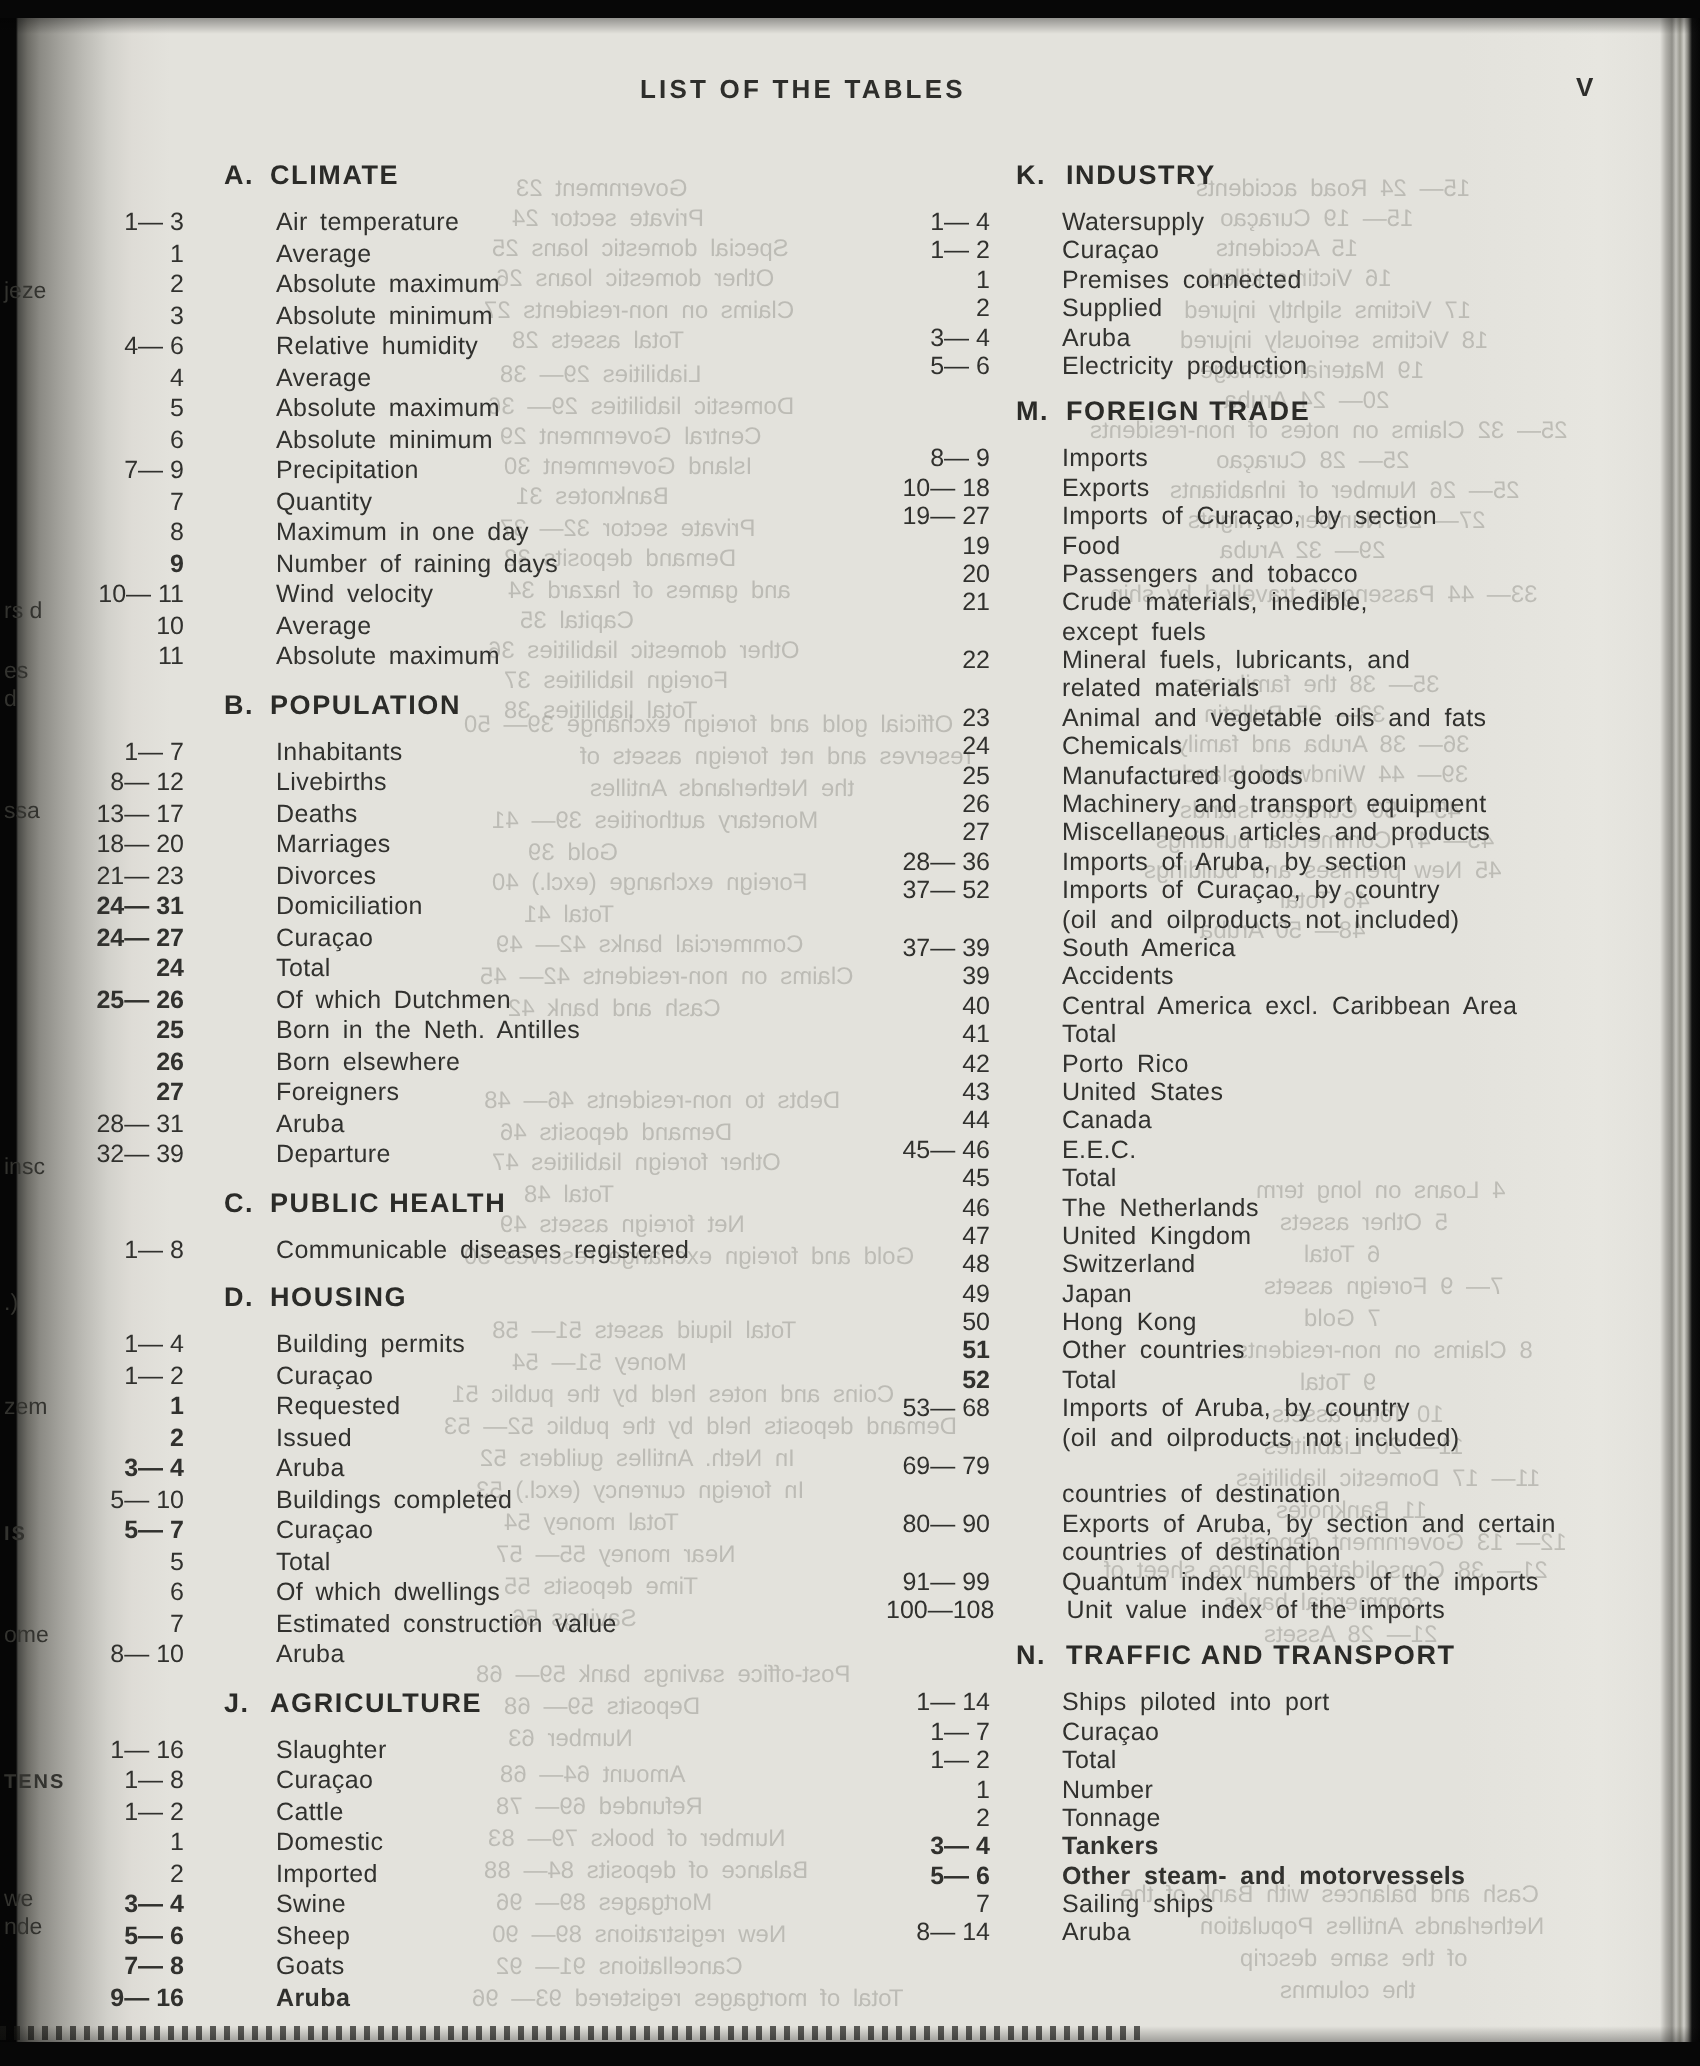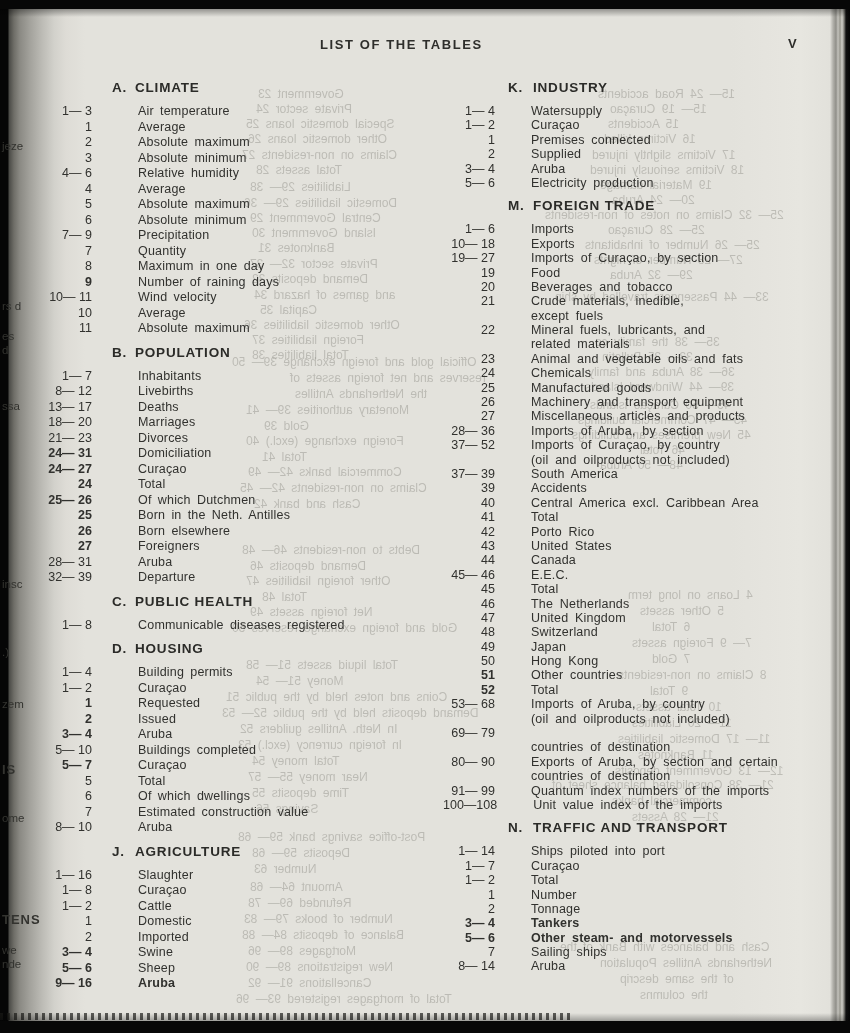--- a/index.html
+++ b/index.html
@@ -45,21 +45,21 @@
   .col-left .num{flex:0 0 62px;}
   .col-right .num{flex:0 0 52px;}
   .col-left .lbl{margin-left:46px;word-spacing:2.5px;letter-spacing:.2px;}
   .col-right .lbl{margin-left:36px;word-spacing:3px;letter-spacing:.2px;}
   .row.b{font-weight:700;}
   .num.nb{font-weight:700;}
 
   .ghost{position:absolute;transform:scaleX(-1);color:#97968f;opacity:.5;
          font-size:12px;white-space:nowrap;word-spacing:3px;}
   .edge-frag{position:absolute;left:2px;color:#33332f;font-size:11.5px;white-space:nowrap;}
-  .edge-frag.big{font-size:13px;font-weight:700;letter-spacing:1px;}
+  .edge-frag.big{font-size:10px;font-weight:700;letter-spacing:1px;}
 </style>
 </head>
 <body>
 
 <div class="page">
   <div class="paper-bg"></div>
   <div id="ghosts">
       <span class="ghost" style="left: 258px; top: 87px;">Government 23</span>
       <span class="ghost" style="left: 256px; top: 102px;">Private sector 24</span>
       <span class="ghost" style="left: 246px; top: 117px;">Special domestic loans 25</span>
@@ -162,21 +162,21 @@
       <span class="edge-frag" style="top: 140px;">jeze</span>
       <span class="edge-frag" style="top: 300px;">rs d</span>
       <span class="edge-frag" style="top: 330px;">es</span>
       <span class="edge-frag" style="top: 344px;">d</span>
       <span class="edge-frag" style="top: 400px;">ssa</span>
       <span class="edge-frag" style="top: 578px;">insc</span>
       <span class="edge-frag" style="top: 646px;">.)</span>
       <span class="edge-frag" style="top: 698px;">zem</span>
       <span class="edge-frag big" style="top: 762px;">IS</span>
       <span class="edge-frag" style="top: 812px;">ome</span>
-      <span class="edge-frag big" style="top: 912px;">TENS</span>
+      <span class="edge-frag big" style="top: 886px;">TENS</span>
       <span class="edge-frag" style="top: 944px;">we</span>
       <span class="edge-frag" style="top: 958px;">nde</span>
     </div>
   <div class="title">LIST OF THE TABLES</div>
   <div class="pageno">V</div>
   <div class="col col-left" id="colL">
       <div class="sec">
         <span class="letter">A.</span>
         <span class="stitle">CLIMATE</span>
       </div>
@@ -381,20 +381,24 @@
         <span class="lbl">Imported</span>
       </div>
       <div class="row">
         <span class="num nb">3— 4</span>
         <span class="lbl">Swine</span>
       </div>
       <div class="row">
         <span class="num nb">5— 6</span>
         <span class="lbl">Sheep</span>
       </div>
+      <div class="row">
+        <span class="num nb">7— 8</span>
+        <span class="lbl">Goats</span>
+      </div>
       <div class="row b">
         <span class="num">9— 16</span>
         <span class="lbl">Aruba</span>
       </div>
     </div>
   <div class="col col-right" id="colR">
       <div class="sec">
         <span class="letter">K.</span>
         <span class="stitle">INDUSTRY</span>
       </div>
@@ -420,38 +424,38 @@
       </div>
       <div class="row">
         <span class="num">5— 6</span>
         <span class="lbl">Electricity production</span>
       </div>
       <div class="sec">
         <span class="letter">M.</span>
         <span class="stitle">FOREIGN TRADE</span>
       </div>
       <div class="row">
-        <span class="num">1— 6</span>
+        <span class="num">8— 9</span>
         <span class="lbl">Imports</span>
       </div>
       <div class="row">
         <span class="num">10— 18</span>
         <span class="lbl">Exports</span>
       </div>
       <div class="row">
         <span class="num">19— 27</span>
         <span class="lbl">Imports of Curaçao, by section</span>
       </div>
       <div class="row">
         <span class="num">19</span>
         <span class="lbl">Food</span>
       </div>
       <div class="row">
         <span class="num">20</span>
-        <span class="lbl">Beverages and tobacco</span>
+        <span class="lbl">Passengers and tobacco</span>
       </div>
       <div class="row">
         <span class="num">21</span>
         <span class="lbl">Crude materials, inedible,</span>
       </div>
       <div class="row">
         <span class="num"></span>
         <span class="lbl">except fuels</span>
       </div>
       <div class="row">

